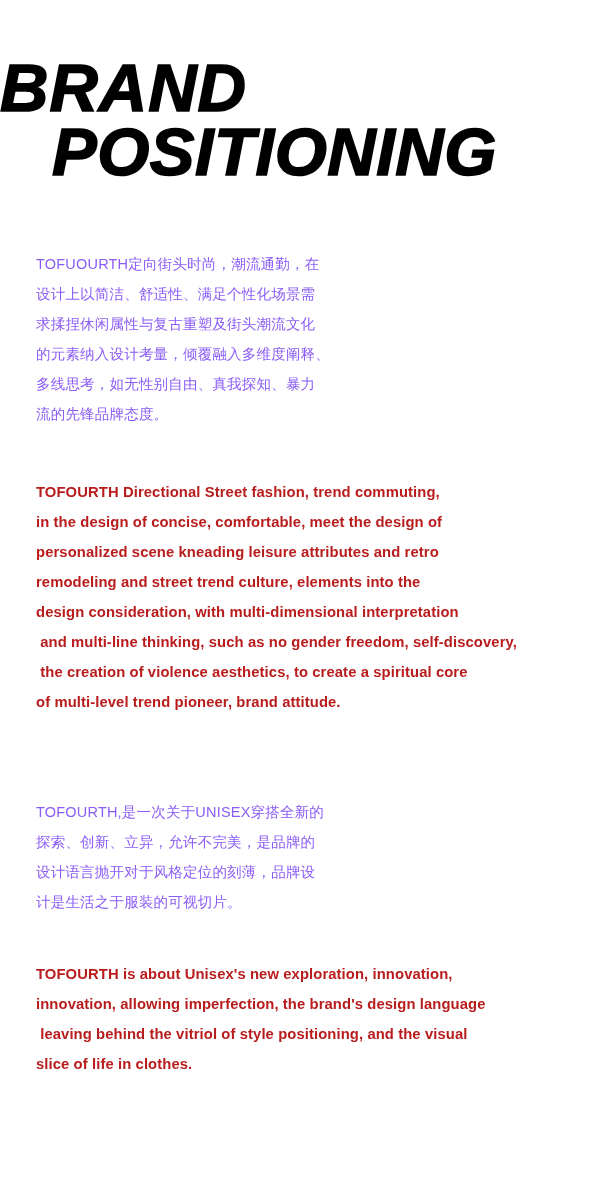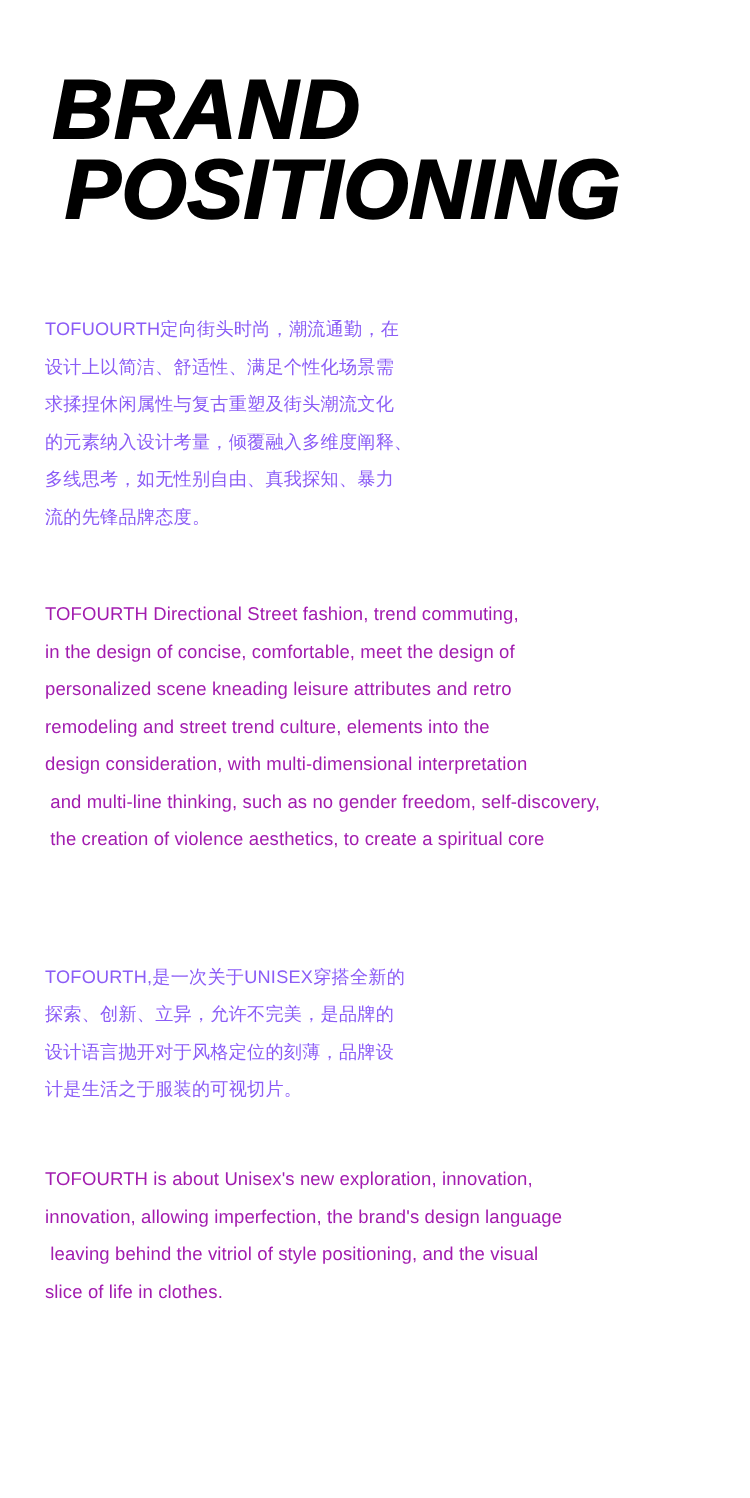--- a/index.html
+++ b/index.html
@@ -39,21 +39,20 @@
   .heading-line {
     display: block;
     white-space: nowrap;
     font-style: italic;
     font-weight: 900;
     color: #000000;
     -webkit-text-stroke: 1.6px #000000;
   }
   .heading-line-1 {
     font-size: 67px;
-    margin-left: 42px;
     letter-spacing: 1px;
   }
   .heading-line-2 {
     font-size: 67px;
     margin-left: 52px;
     letter-spacing: 0.5px;
   }
 
   
   .body-copy {
@@ -76,22 +75,22 @@
 
   .para-cn .line {
     font-size: 14.5px;
     font-weight: 400;
     color: #8b5cf6;
     letter-spacing: 0.2px;
   }
 
   .para-en .line {
     font-size: 14.8px;
-    font-weight: 400;
-    color: #a21caf;
+    font-weight: 700;
+    color: #b91c1c;
     letter-spacing: 0.1px;
   }
 
   .gap-a { height: 48px; }
   .gap-b { height: 80px; }
   .gap-c { height: 42px; }
 </style>
 </head>
 <body>
 
@@ -116,20 +115,21 @@
     <div class="gap-a"></div>
 
     <div class="para para-en">
       <span class="line">TOFOURTH Directional Street fashion, trend commuting,</span>
       <span class="line">in the design of concise, comfortable, meet the design of</span>
       <span class="line">personalized scene kneading leisure attributes and retro</span>
       <span class="line">remodeling and street trend culture, elements into the</span>
       <span class="line">design consideration, with multi-dimensional interpretation</span>
       <span class="line"> and multi-line thinking, such as no gender freedom, self-discovery,</span>
       <span class="line"> the creation of violence aesthetics, to create a spiritual core</span>
+      <span class="line">of multi-level trend pioneer, brand attitude.</span>
     </div>
 
     <div class="gap-b"></div>
 
     <div class="para para-cn">
       <span class="line">TOFOURTH,是一次关于UNISEX穿搭全新的</span>
       <span class="line">探索、创新、立异，允许不完美，是品牌的</span>
       <span class="line">设计语言抛开对于风格定位的刻薄，品牌设</span>
       <span class="line">计是生活之于服装的可视切片。</span>
     </div>

